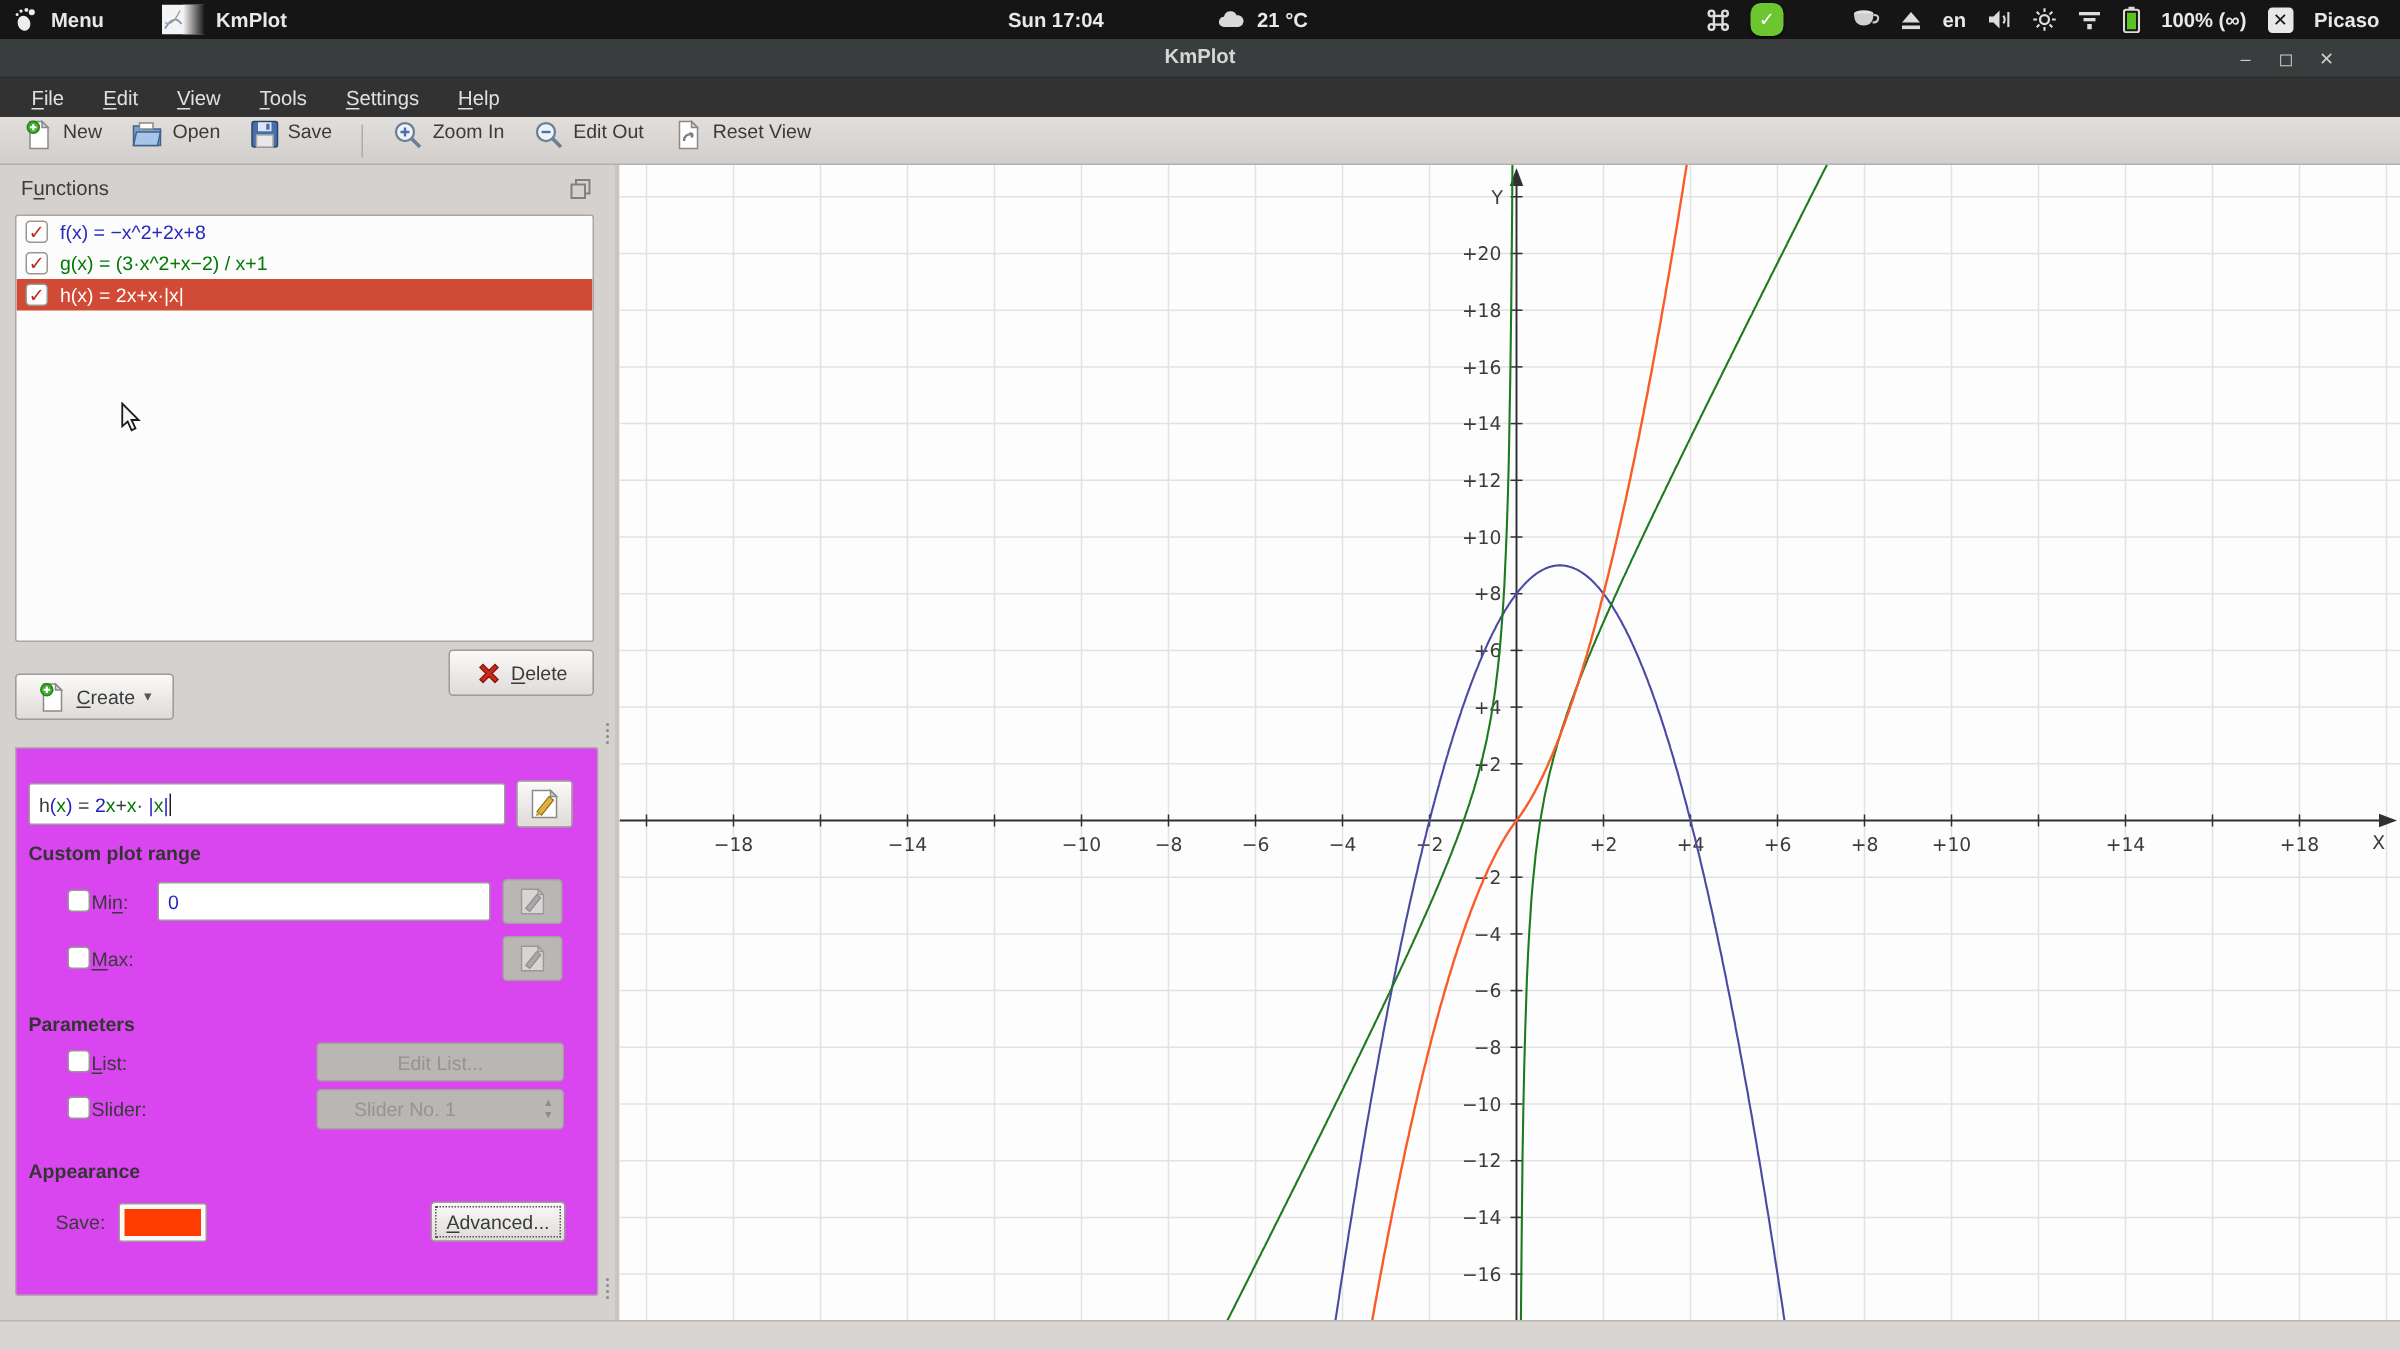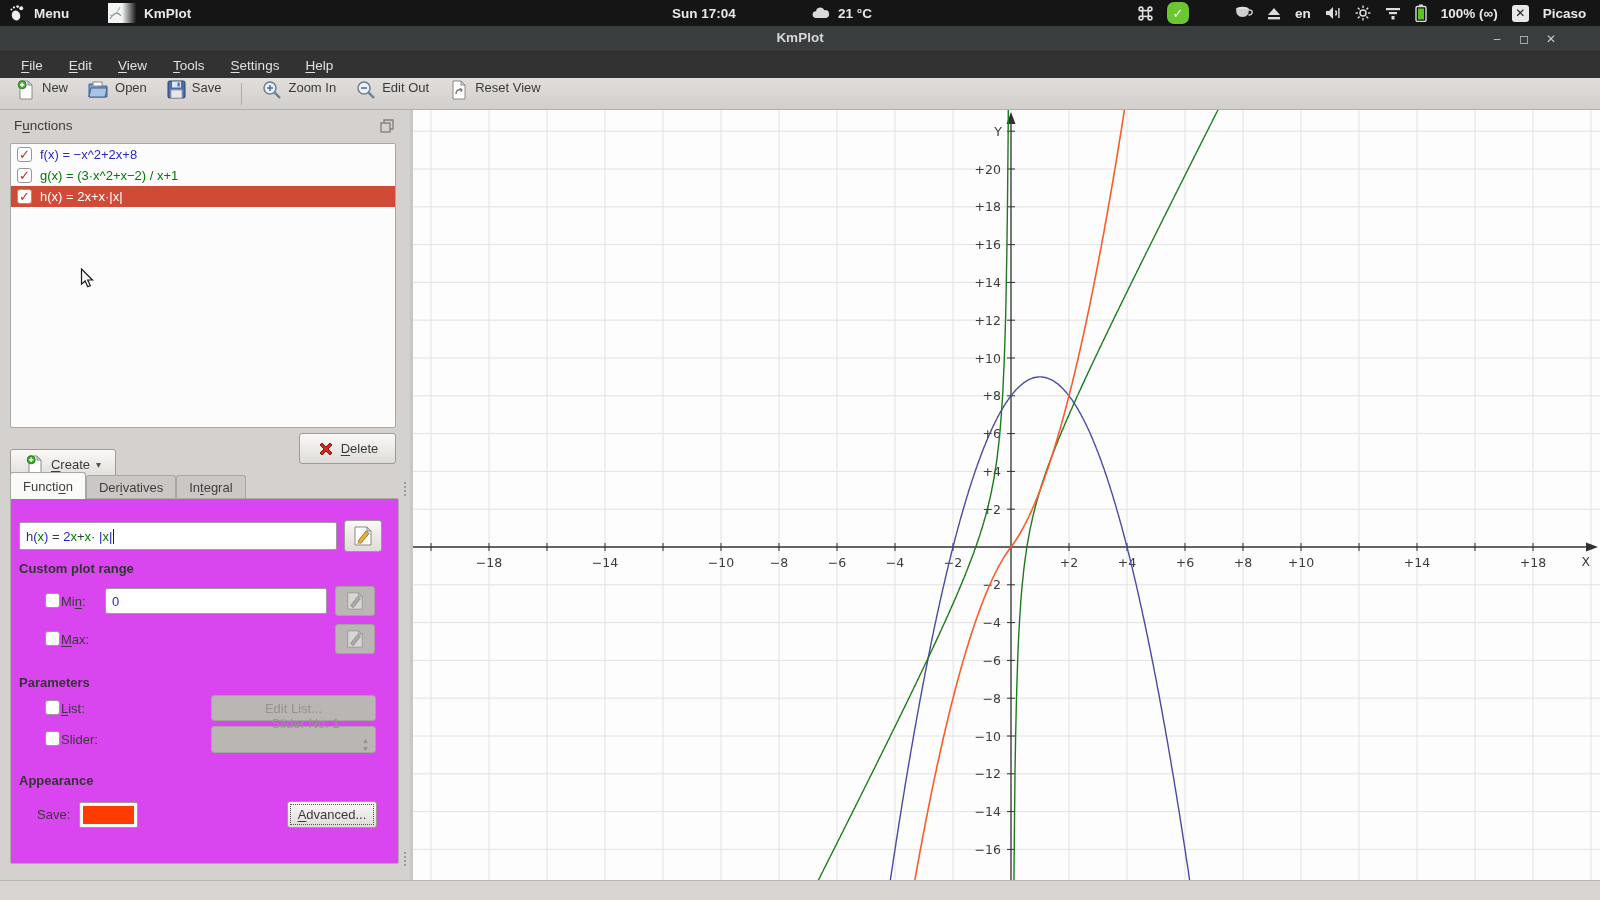--- a/index.html
+++ b/index.html
@@ -328,25 +328,20 @@
 
   <div id="delete-btn" class="btn">
     <span class="panel-icon">
       <svg width="18" height="18" viewBox="0 0 18 18">
           <path d="M3 5 L5 3 L9 7 L13 3 L15 5 L11 9 L15 13 L13 15 L9 11 L5 15 L3 13 L7 9 z" fill="#cc2a1d" stroke="#8f1710" stroke-width="1"></path>
         </svg>
     </span>
     <span class="accel" id="delete-label"><u>D</u>elete</span>
   </div>
 
-  <div id="tabs">
-      <div class="tab accel active">Functi<u>o</u>n</div>
-      <div class="tab accel">Der<u>i</u>vatives</div>
-      <div class="tab accel">In<u>t</u>egral</div>
-    </div>
 
   <div id="tab-pane">
 
     <div class="field caret" style="position:absolute; left:8px; top:23px; width:318px; height:28px;">
         <span id="eq-tokens"><span style="color: rgb(58, 58, 58);">h</span><span style="color: rgb(31, 31, 200);">(</span><span style="color: rgb(0, 122, 0);">x</span><span style="color: rgb(31, 31, 200);">)</span><span style="color: rgb(58, 58, 58);"> = </span><span style="color: rgb(31, 31, 200);">2</span><span style="color: rgb(0, 122, 0);">x</span><span style="color: rgb(58, 58, 58);">+</span><span style="color: rgb(0, 122, 0);">x</span><span style="color: rgb(58, 58, 58);">·</span><span style="color: rgb(58, 58, 58);"> </span><span style="color: rgb(31, 31, 200);">|</span><span style="color: rgb(0, 122, 0);">x</span><span style="color: rgb(31, 31, 200);">|</span></span>
       </div>
     <div class="btn pencil-btn" style="left:333px; top:21px;">
       <svg width="22" height="22" viewBox="0 0 22 22">
           <path d="M3 2 h12 l4 4 v14 h-16 z" fill="#fff" stroke="#8a8a8a"></path>
           <path d="M15 2 l4 4 h-4 z" fill="#d8d8d8" stroke="#8a8a8a"></path>
@@ -377,21 +372,21 @@
           <path d="M6 16 L14 6 l3 2.4 L9 18.4 z" fill="#aaa8a6" stroke="#8a8a8a" stroke-width=".8"></path>
         </svg>
     </div>
 
     <div class="sec-title" style="left:8px; top:176px;">Parameters</div>
     <span class="cb" style="position:absolute; left:28px; top:201px;"></span>
     <span class="lbl accel" style="left:50px; top:202px;" id="list-label"><u>L</u>ist:</span>
     <div class="btn disabled" style="position:absolute; left:200px; top:196px; width:165px; height:26px;">Edit List...</div>
     <span class="cb" style="position:absolute; left:28px; top:232px;"></span>
     <span class="lbl" style="left:50px; top:233px;">Slider:</span>
-    <div class="btn disabled" style="position:absolute; left:200px; top:227px; width:165px; height:27px; justify-content:flex-end; padding-left:24px;flex-direction:column;">
+    <div class="btn disabled" style="position:absolute; left:200px; top:227px; width:165px; height:27px; justify-content:flex-start; padding-left:24px;">
       <span>Slider No. 1</span>
       <span class="spin">
           <span>▲</span>
           <span>▼</span>
         </span>
     </div>
 
     <div class="sec-title" style="left:8px; top:274px;">Appearance</div>
     <span class="lbl" style="left:26px; top:308px;">Save:</span>
     <div id="color-swatch">

